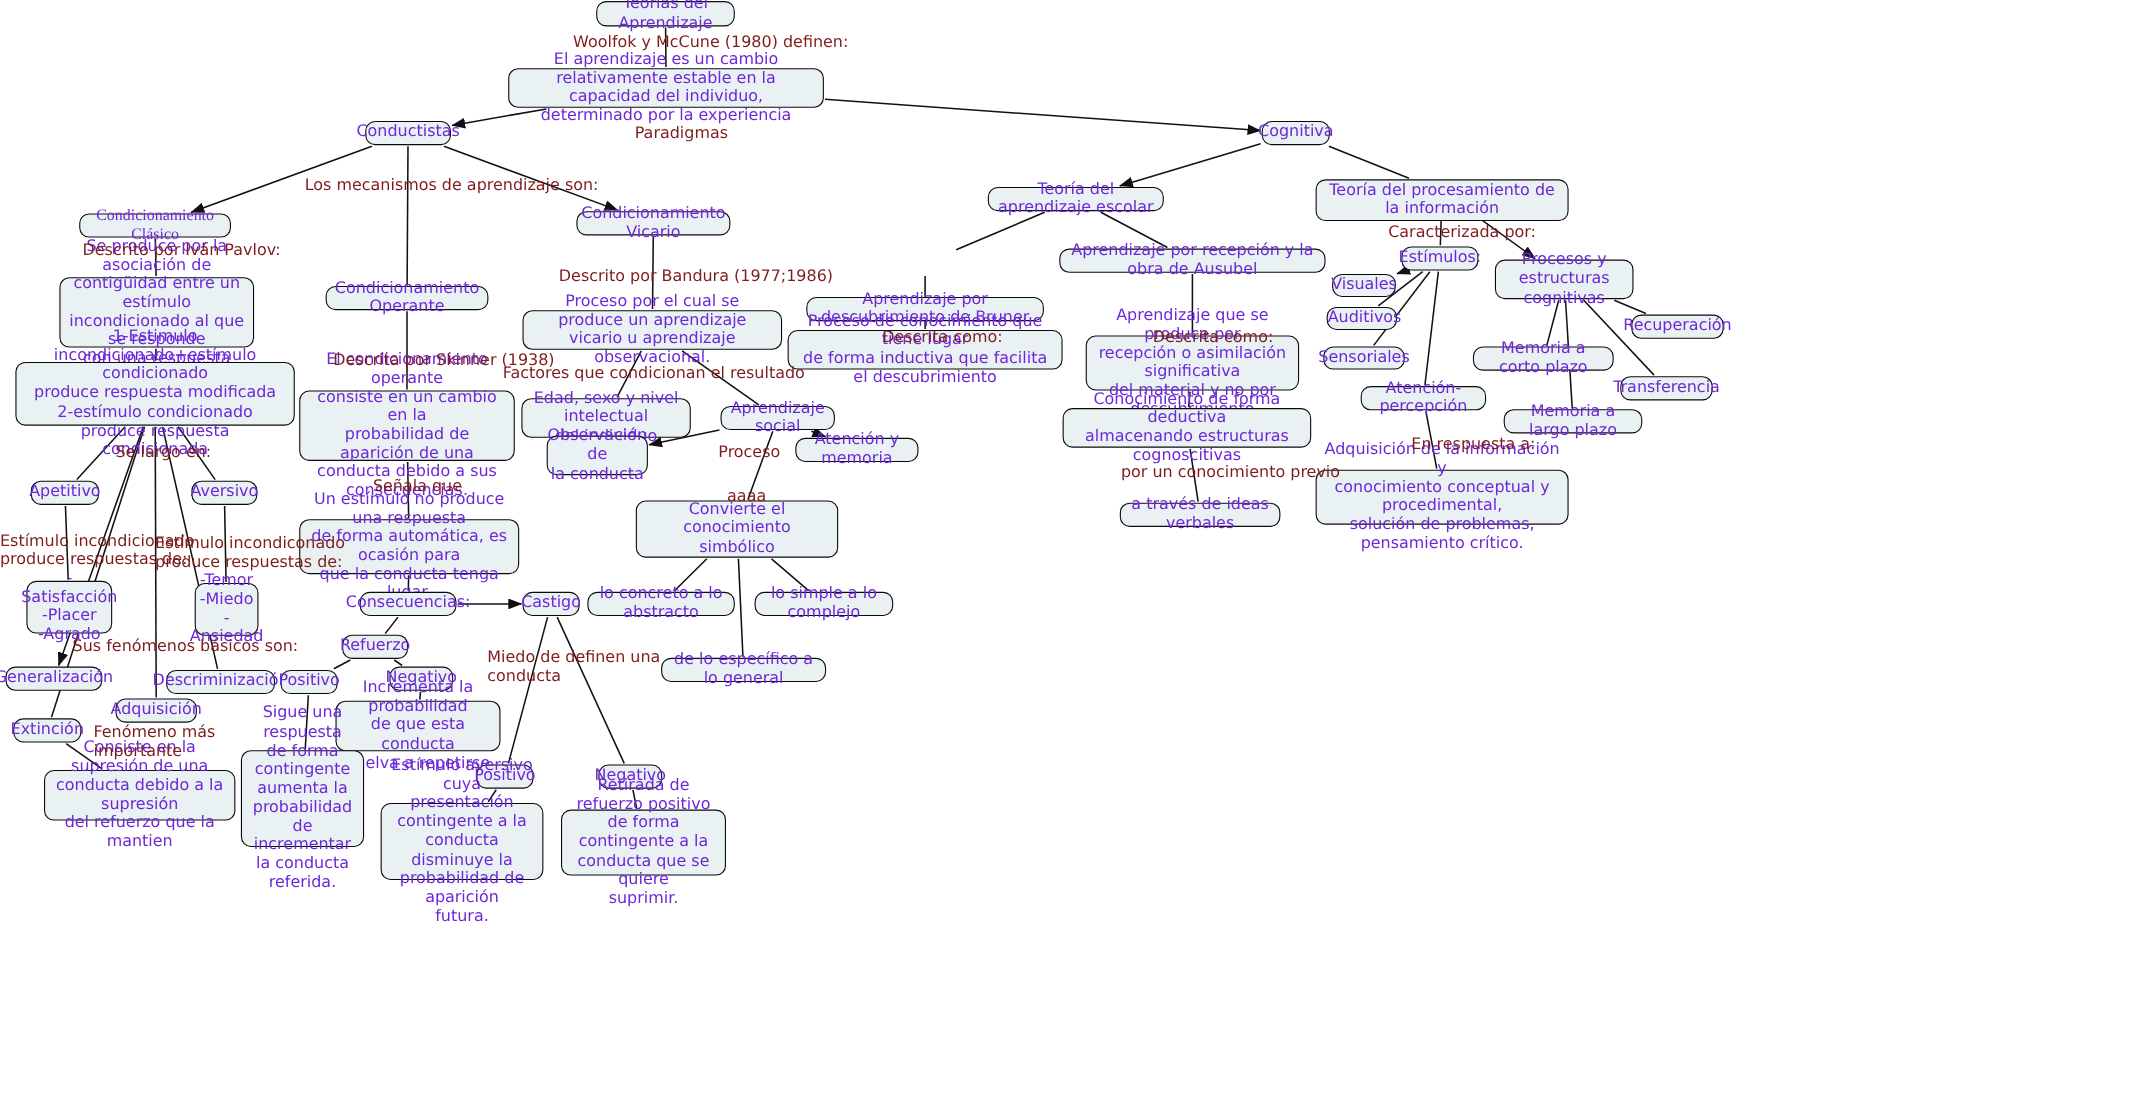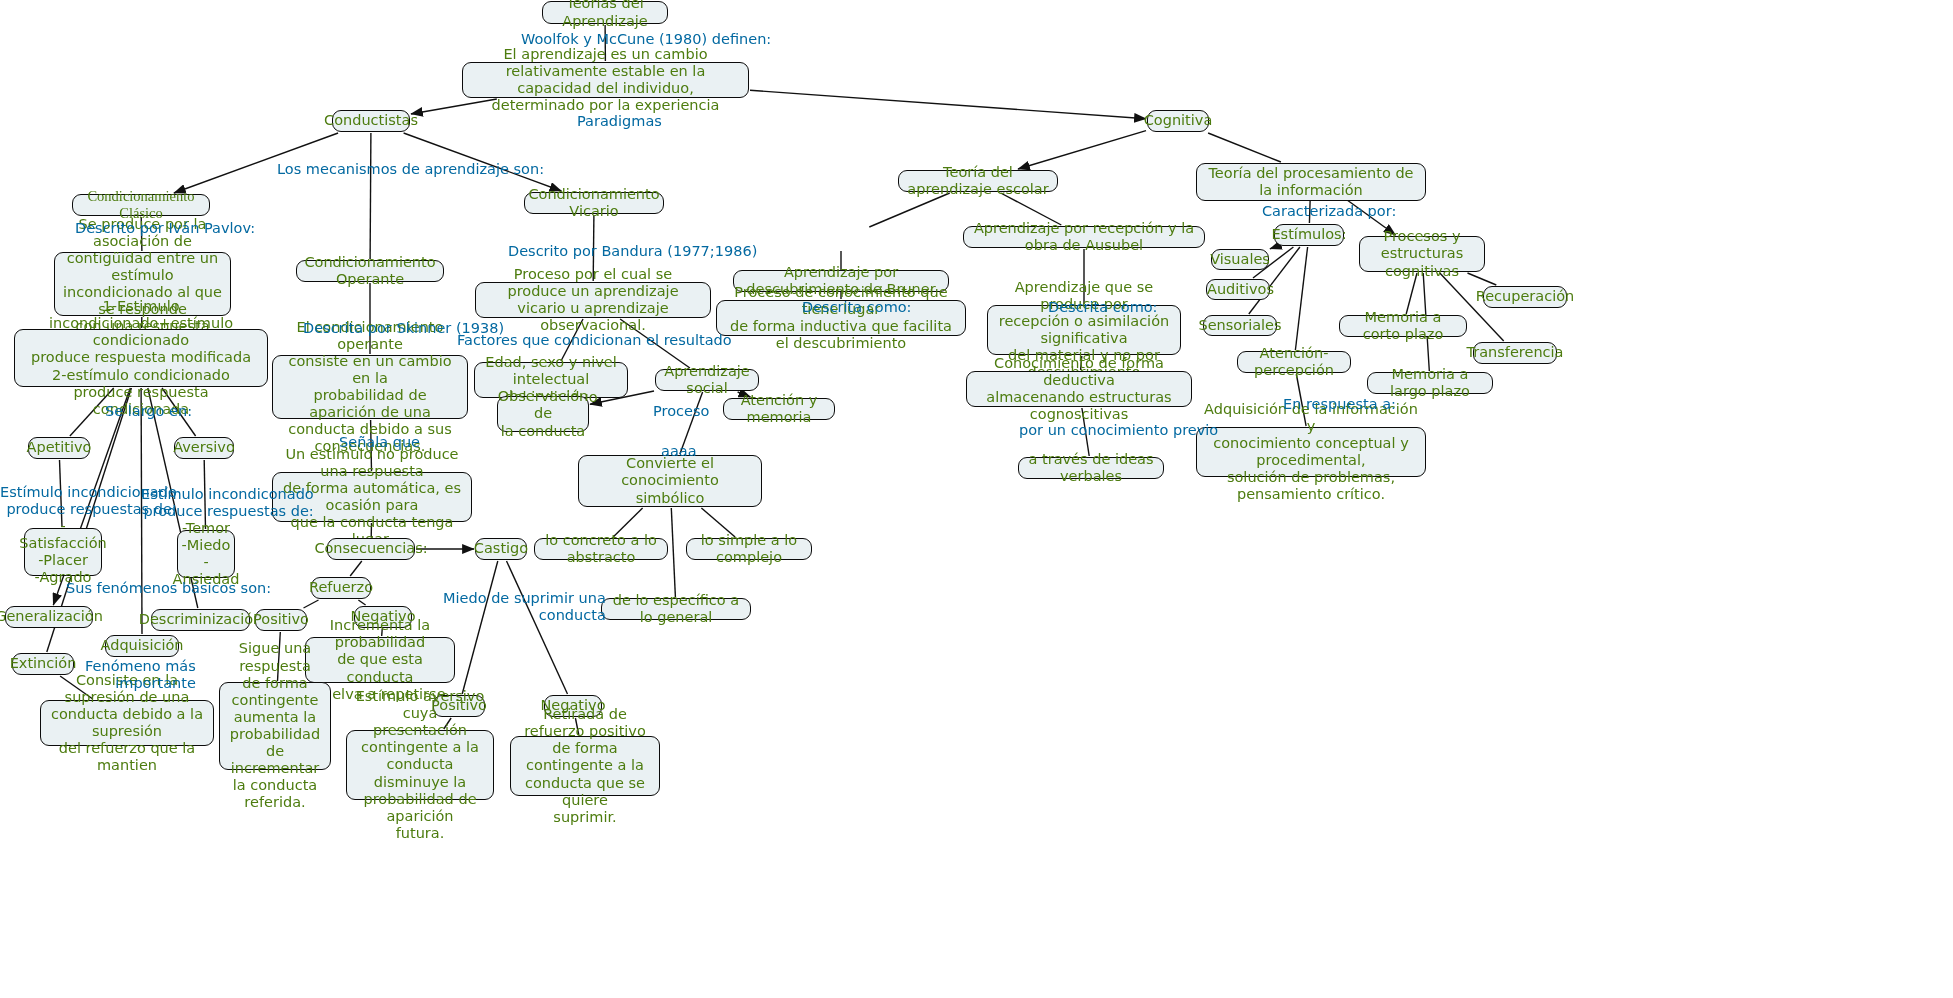--- a/index.html
+++ b/index.html
@@ -22,37 +22,37 @@
     width: 1953px;
     height: 998px;
     pointer-events: none;
   }
   .node {
     position: absolute;
     box-sizing: border-box;
     background: #eaf1f3;
     border: 1.4px solid #0b0b0b;
     border-radius: 9px;
-    color: #4d7c0f;
+    color: #6d28d9;
     font-size: 14.5px;
     line-height: 1.18;
     text-align: center;
     display: flex;
     align-items: center;
     justify-content: center;
     padding: 3px 7px;
     white-space: pre-line;
     z-index: 2;
   }
   .label {
     position: absolute;
-    color: #0369a1;
+    color: #7f1d1d;
     font-size: 14.5px;
     line-height: 1.18;
-    text-align: right;
+    text-align: left;
     white-space: pre-line;
     background: transparent;
     z-index: 3;
   }
 </style>
 </head>
 <body>
 
 <div id="canvas">
   <svg id="links">
@@ -237,21 +237,21 @@
 produce respuestas de:</div>
       <div class="label" style="left: 141px; top: 486px;">Estímulo incondiconado
 produce respuestas de:</div>
       <div class="label" style="left: 66px; top: 580px;">Sus fenómenos básicos son:</div>
       <div class="label" style="left: 85px; top: 658px;">Fenómeno más
 importante</div>
       <div class="label" style="left: 508px; top: 243px;">Descrito por Bandura (1977;1986)</div>
       <div class="label" style="left: 457px; top: 332px;">Factores que condicionan el resultado</div>
       <div class="label" style="left: 653px; top: 403px;">Proceso</div>
       <div class="label" style="left: 661px; top: 443px;">aaaa</div>
-      <div class="label" style="left: 443px; top: 590px;">Miedo de suprimir una
+      <div class="label" style="left: 443px; top: 590px;">Miedo de definen una
 conducta</div>
       <div class="label" style="left: 802px; top: 299px;">Descrita como:</div>
       <div class="label" style="left: 1048px; top: 299px;">Descrita como:</div>
       <div class="label" style="left: 1019px; top: 422px;">por un conocimiento previo</div>
       <div class="label" style="left: 1262px; top: 203px;">Caracterizada por:</div>
       <div class="label" style="left: 1264px; top: 396px; margin-left: 19px;">En respuesta a:</div>
     </div>
 </div>
 
 </body></html>

